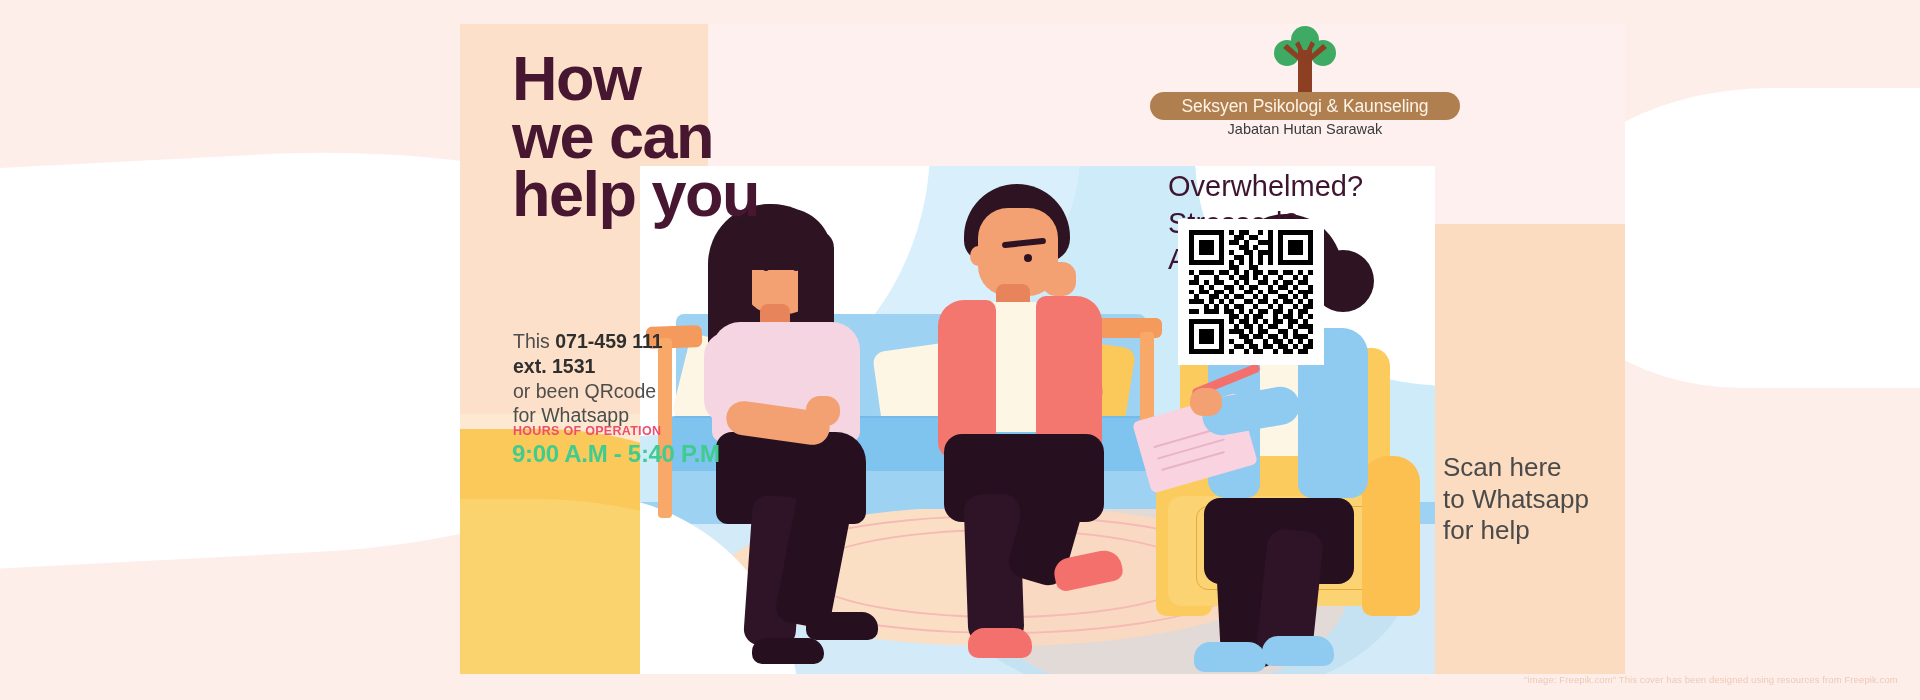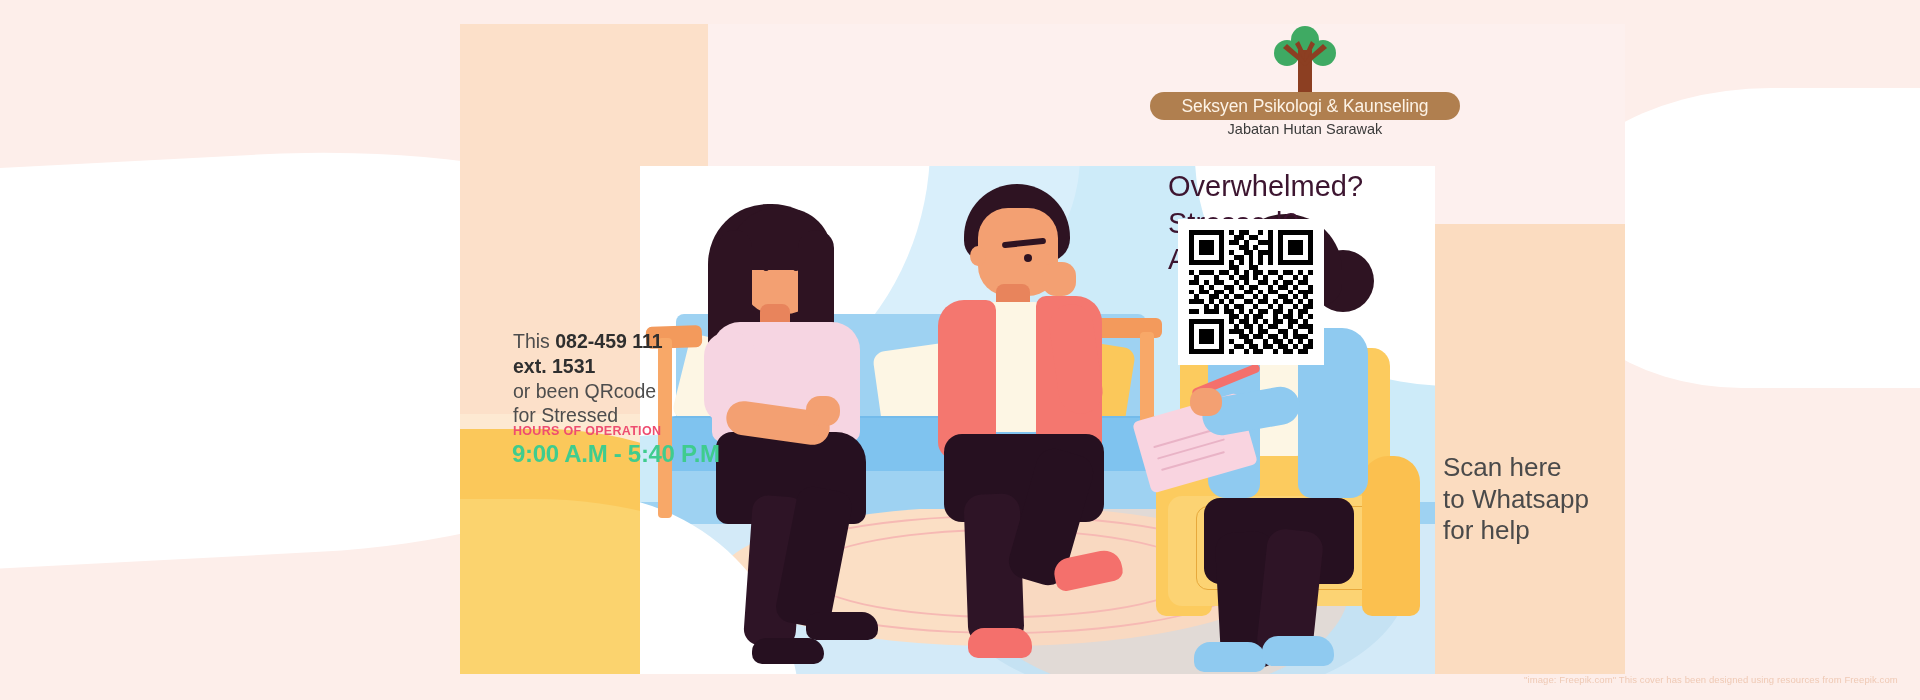--- a/index.html
+++ b/index.html
@@ -384,27 +384,30 @@
       </div>
       <div class="logo-sub">Jabatan Hutan Sarawak</div>
     </div>
 
     <div style="position:absolute;left:-999px;"></div>
 
     <div style="position:absolute;left:-9999px;"></div>
 
   </div>
 
+  <div class="txt-headline" style="left:512px;top:50px;">How
+we can
+help you</div>
 
 
   <div class="call-block" style="left:513px;top:329px;">
-    <div><span>This </span><b>082-459 111</b></div>
+    <div><span>This </span><b>071-459 111</b></div>
     <div><b>ext. 1531</b></div>
     <div>or been QRcode</div>
-    <div>for Stressed</div>
+    <div>for Whatsapp</div>
   </div>
 
   <div class="hours-label" style="left:513px;top:424px;">HOURS OF OPERATION</div>
 
   <div class="hours-value" style="left:512px;top:440px;">9:00 A.M - 5:40 P.M</div>
 
   <div class="ask-block" style="left:1168px;top:168px;">Overwhelmed?
 Stressed?
 Anxious?</div>
 

